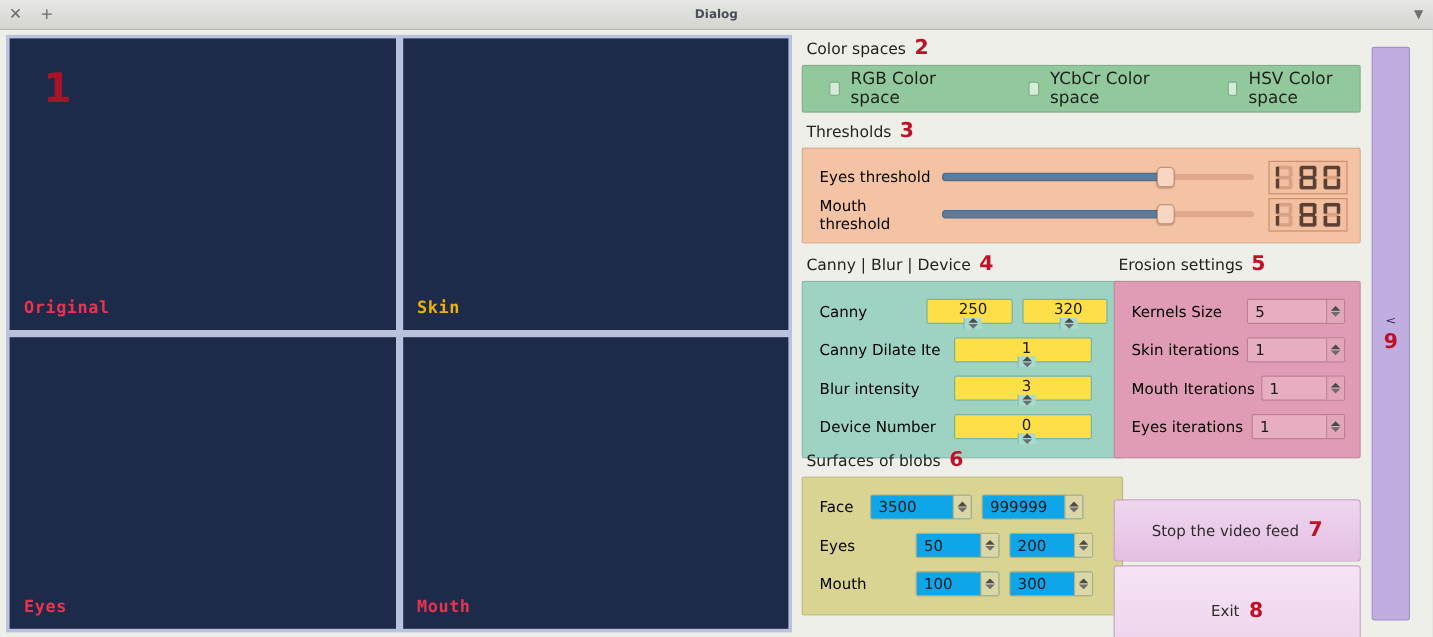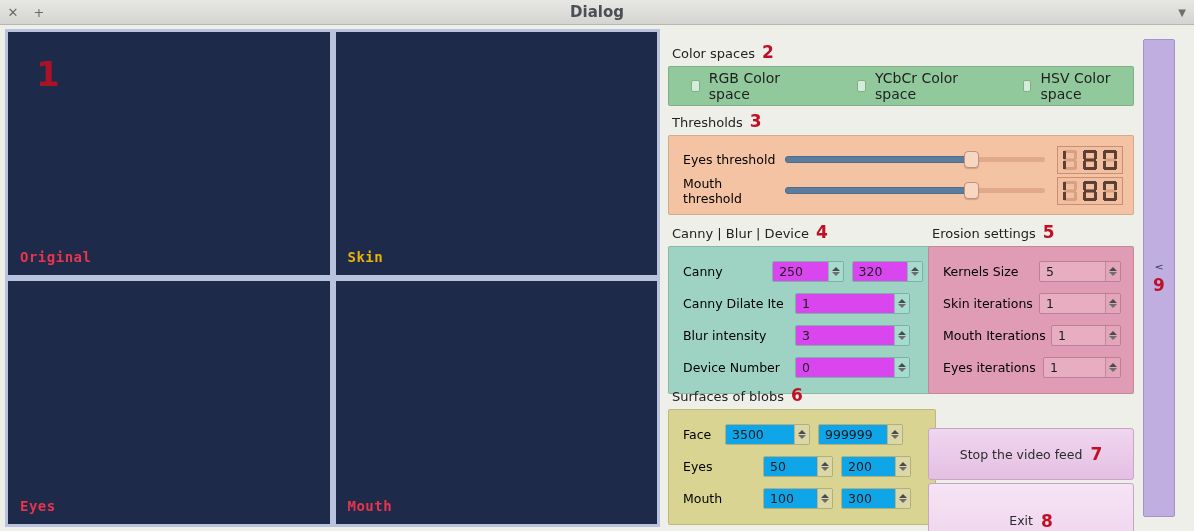--- a/index.html
+++ b/index.html
@@ -19,21 +19,21 @@
     background:linear-gradient(#e7e7e4,#d4d4d0);
     border-bottom:1px solid #b7b7b2;
     display:flex; align-items:center;
   }
   #titlebar .tb-btn{
     width:26px; height:25px; display:flex; align-items:center; justify-content:center;
     color:#6b6b6b; font-size:13px; line-height:1;
   }
   #titlebar .tb-title{
     position:absolute; left:0; right:0; text-align:center;
-    font-size:15px; font-weight:bold; color:#4a4f57;
+    font-size:10px; font-weight:bold; color:#4a4f57;
     pointer-events:none;
   }
   #titlebar .tb-menu{
     position:absolute; right:8px; top:0; height:25px;
     display:flex; align-items:center; color:#6f6f6f; font-size:10px;
   }
 
   
   #content{
     position:absolute; left:0; top:25px; width:1194px; height:506px;
@@ -65,21 +65,21 @@
   .marker{
     position:absolute;
     color:#bf1026;
     font-weight:bold;
     font-family:"DejaVu Sans", sans-serif;
   }
   .vpanel .marker{ left:28px; top:22px; font-size:34px; color:#a81327; }
 
   
   #controls{
-    position:absolute; left:662px; top:12px; width:472px; height:422px;
+    position:absolute; left:662px; top:0px; width:472px; height:422px;
   }
   .sec-title{
     font-size:13px; color:#222;
     margin:0 0 4px 4px;
     display:flex; align-items:baseline; gap:7px;
   }
   .sec-title .marker{ position:static; font-size:17px; }
 
   .gbox{ border:1px solid rgba(0,0,0,.13); border-radius:2px; }
 
@@ -156,21 +156,21 @@
   }
   .spin .arrows i{ display:block; width:0; height:0; }
   .spin .arrows i.up{
     border-left:4px solid transparent; border-right:4px solid transparent;
     border-bottom:4px solid #4b4b4b;
   }
   .spin .arrows i.dn{
     border-left:4px solid transparent; border-right:4px solid transparent;
     border-top:4px solid #6d6d6d;
   }
-  .spin.teal{ background:#d946ef; border-color:#79b3a6; }
+  .spin.teal{ background:#fde047; border-color:#79b3a6;flex-direction:column; }
   .spin.teal .arrows{ background:#a8dbcf; }
   .spin.pink{ background:#e7aec1; border-color:#bd7f96; }
   .spin.pink .arrows{ background:#e2a5ba; }
   .spin.olive{ background:#0ea5e9; border-color:#b3ae7d; }
   .spin.olive .arrows{ background:#dcd7a7; }
 
   
   #sec-blobs{ position:absolute; left:6px; top:348px; width:268px; }
   #blobs-box{ background:#d9d492; padding:8px 12px 10px 14px; }
 

